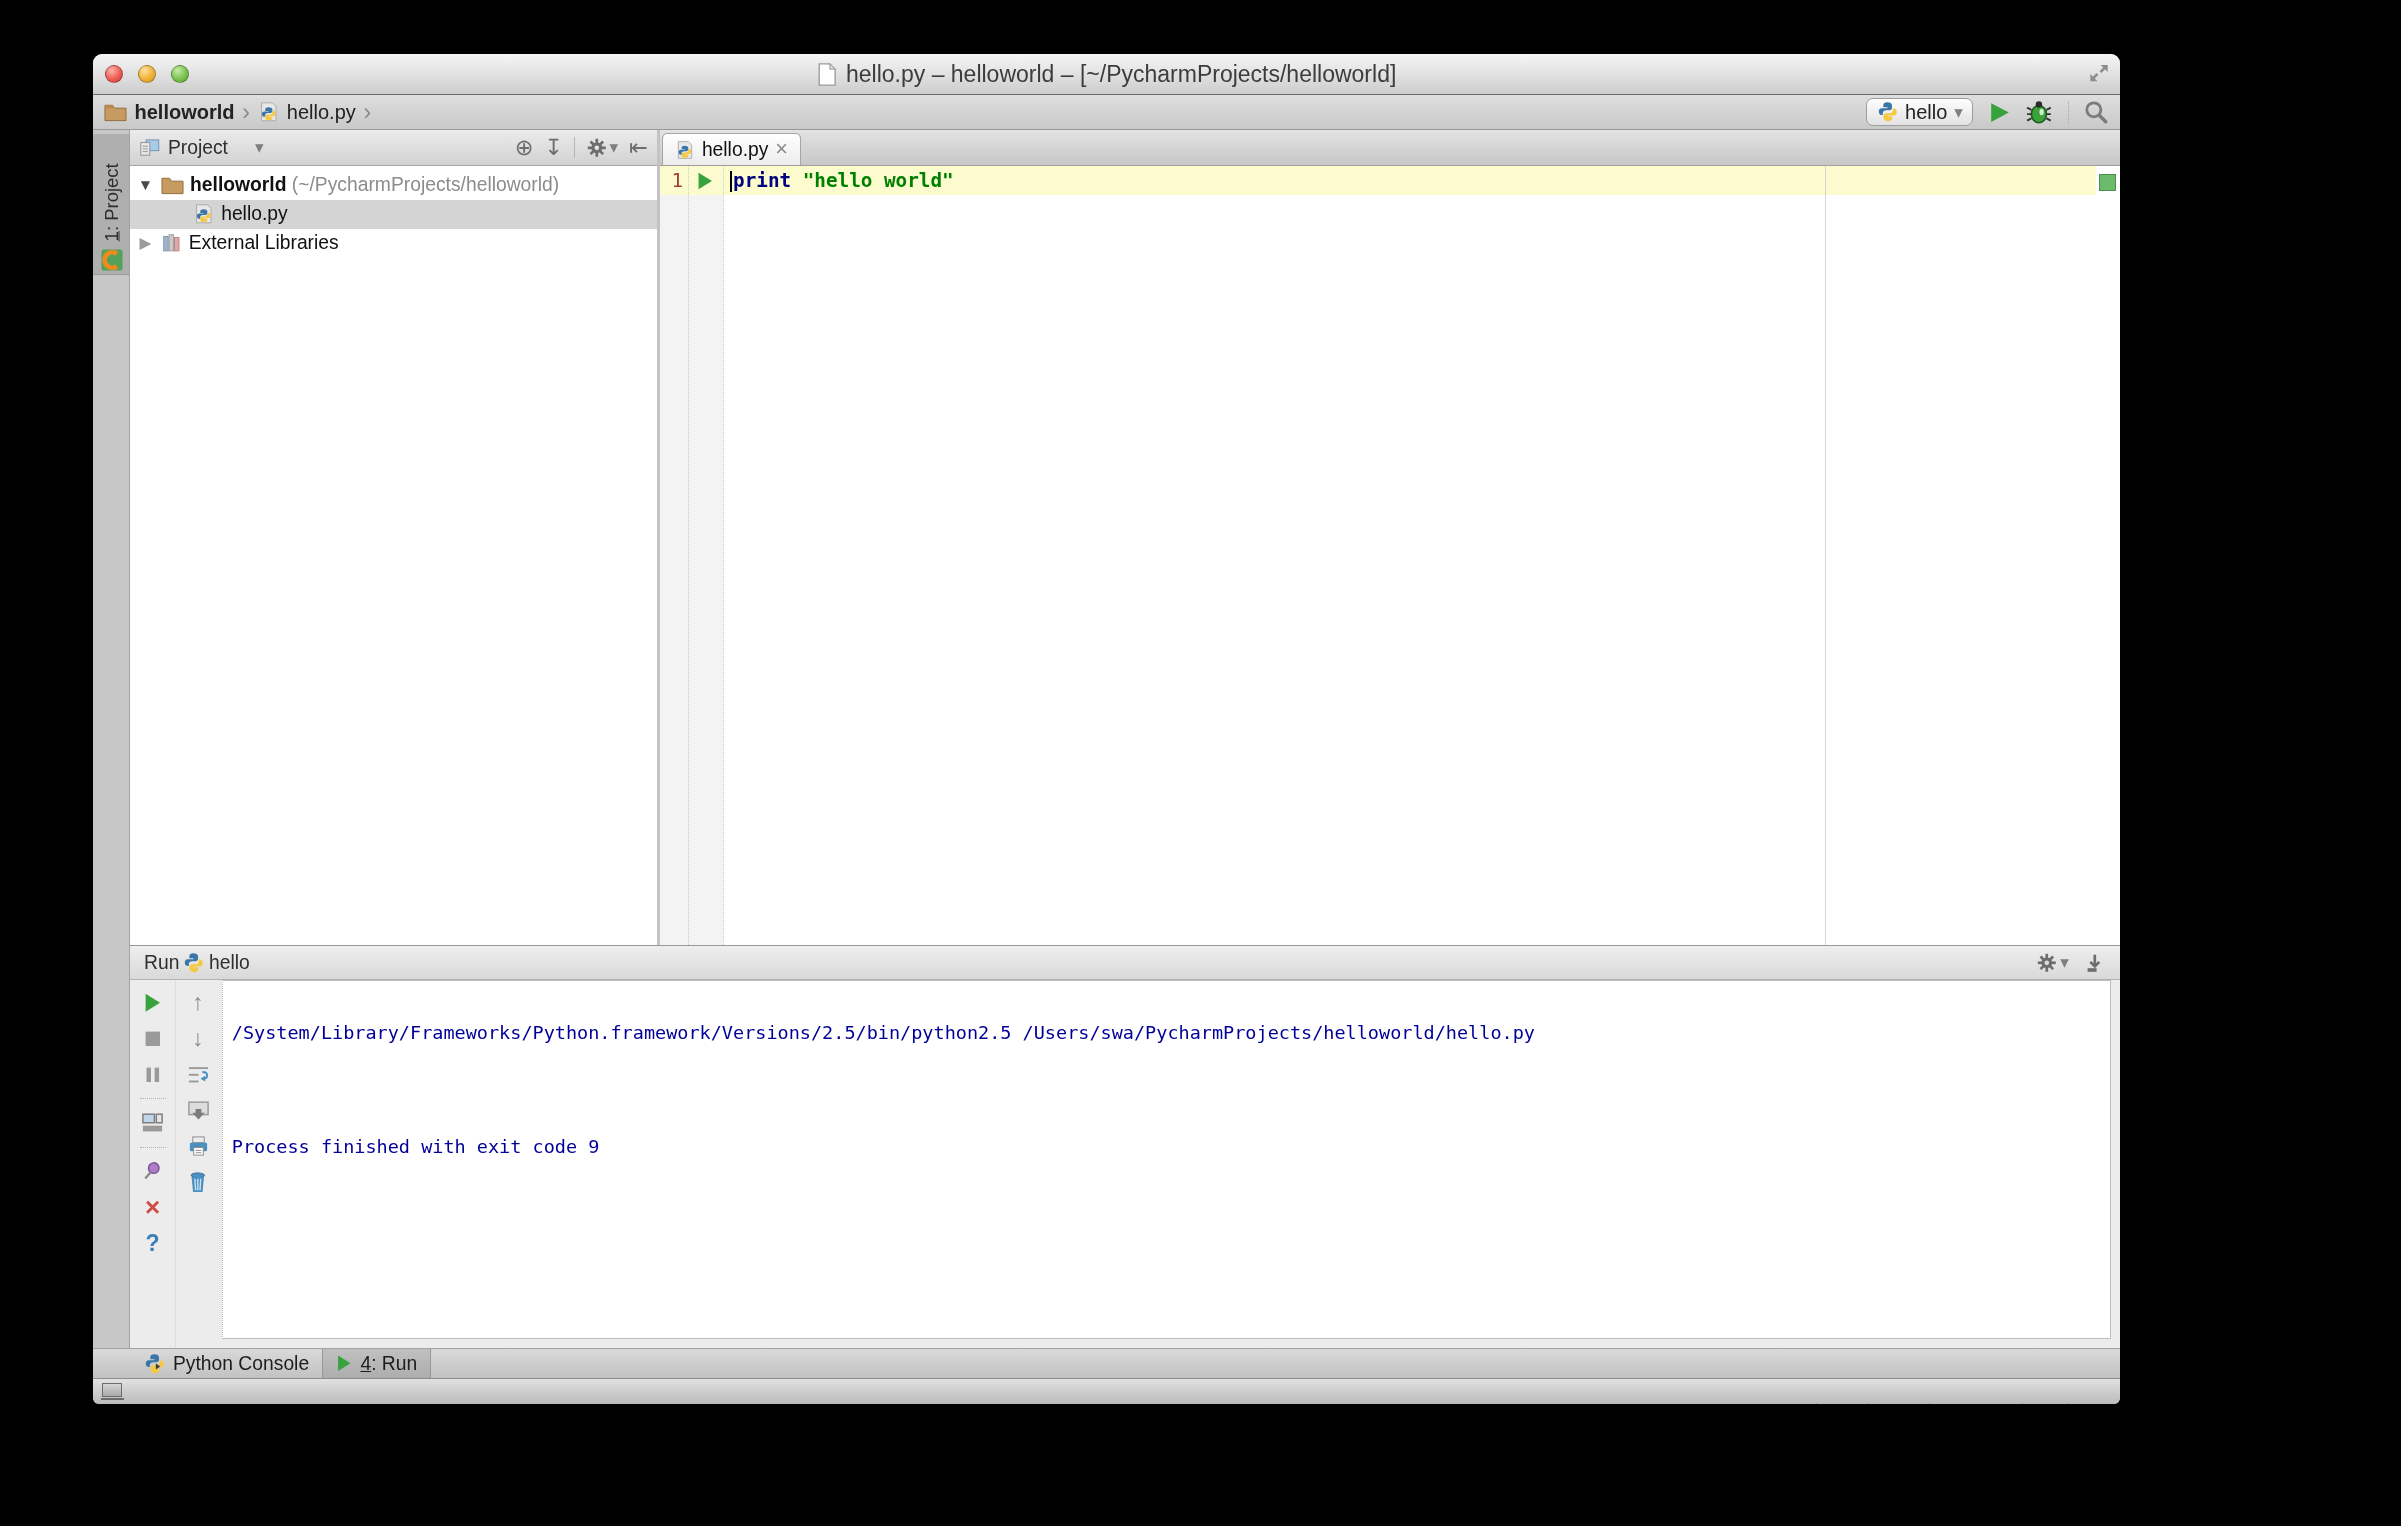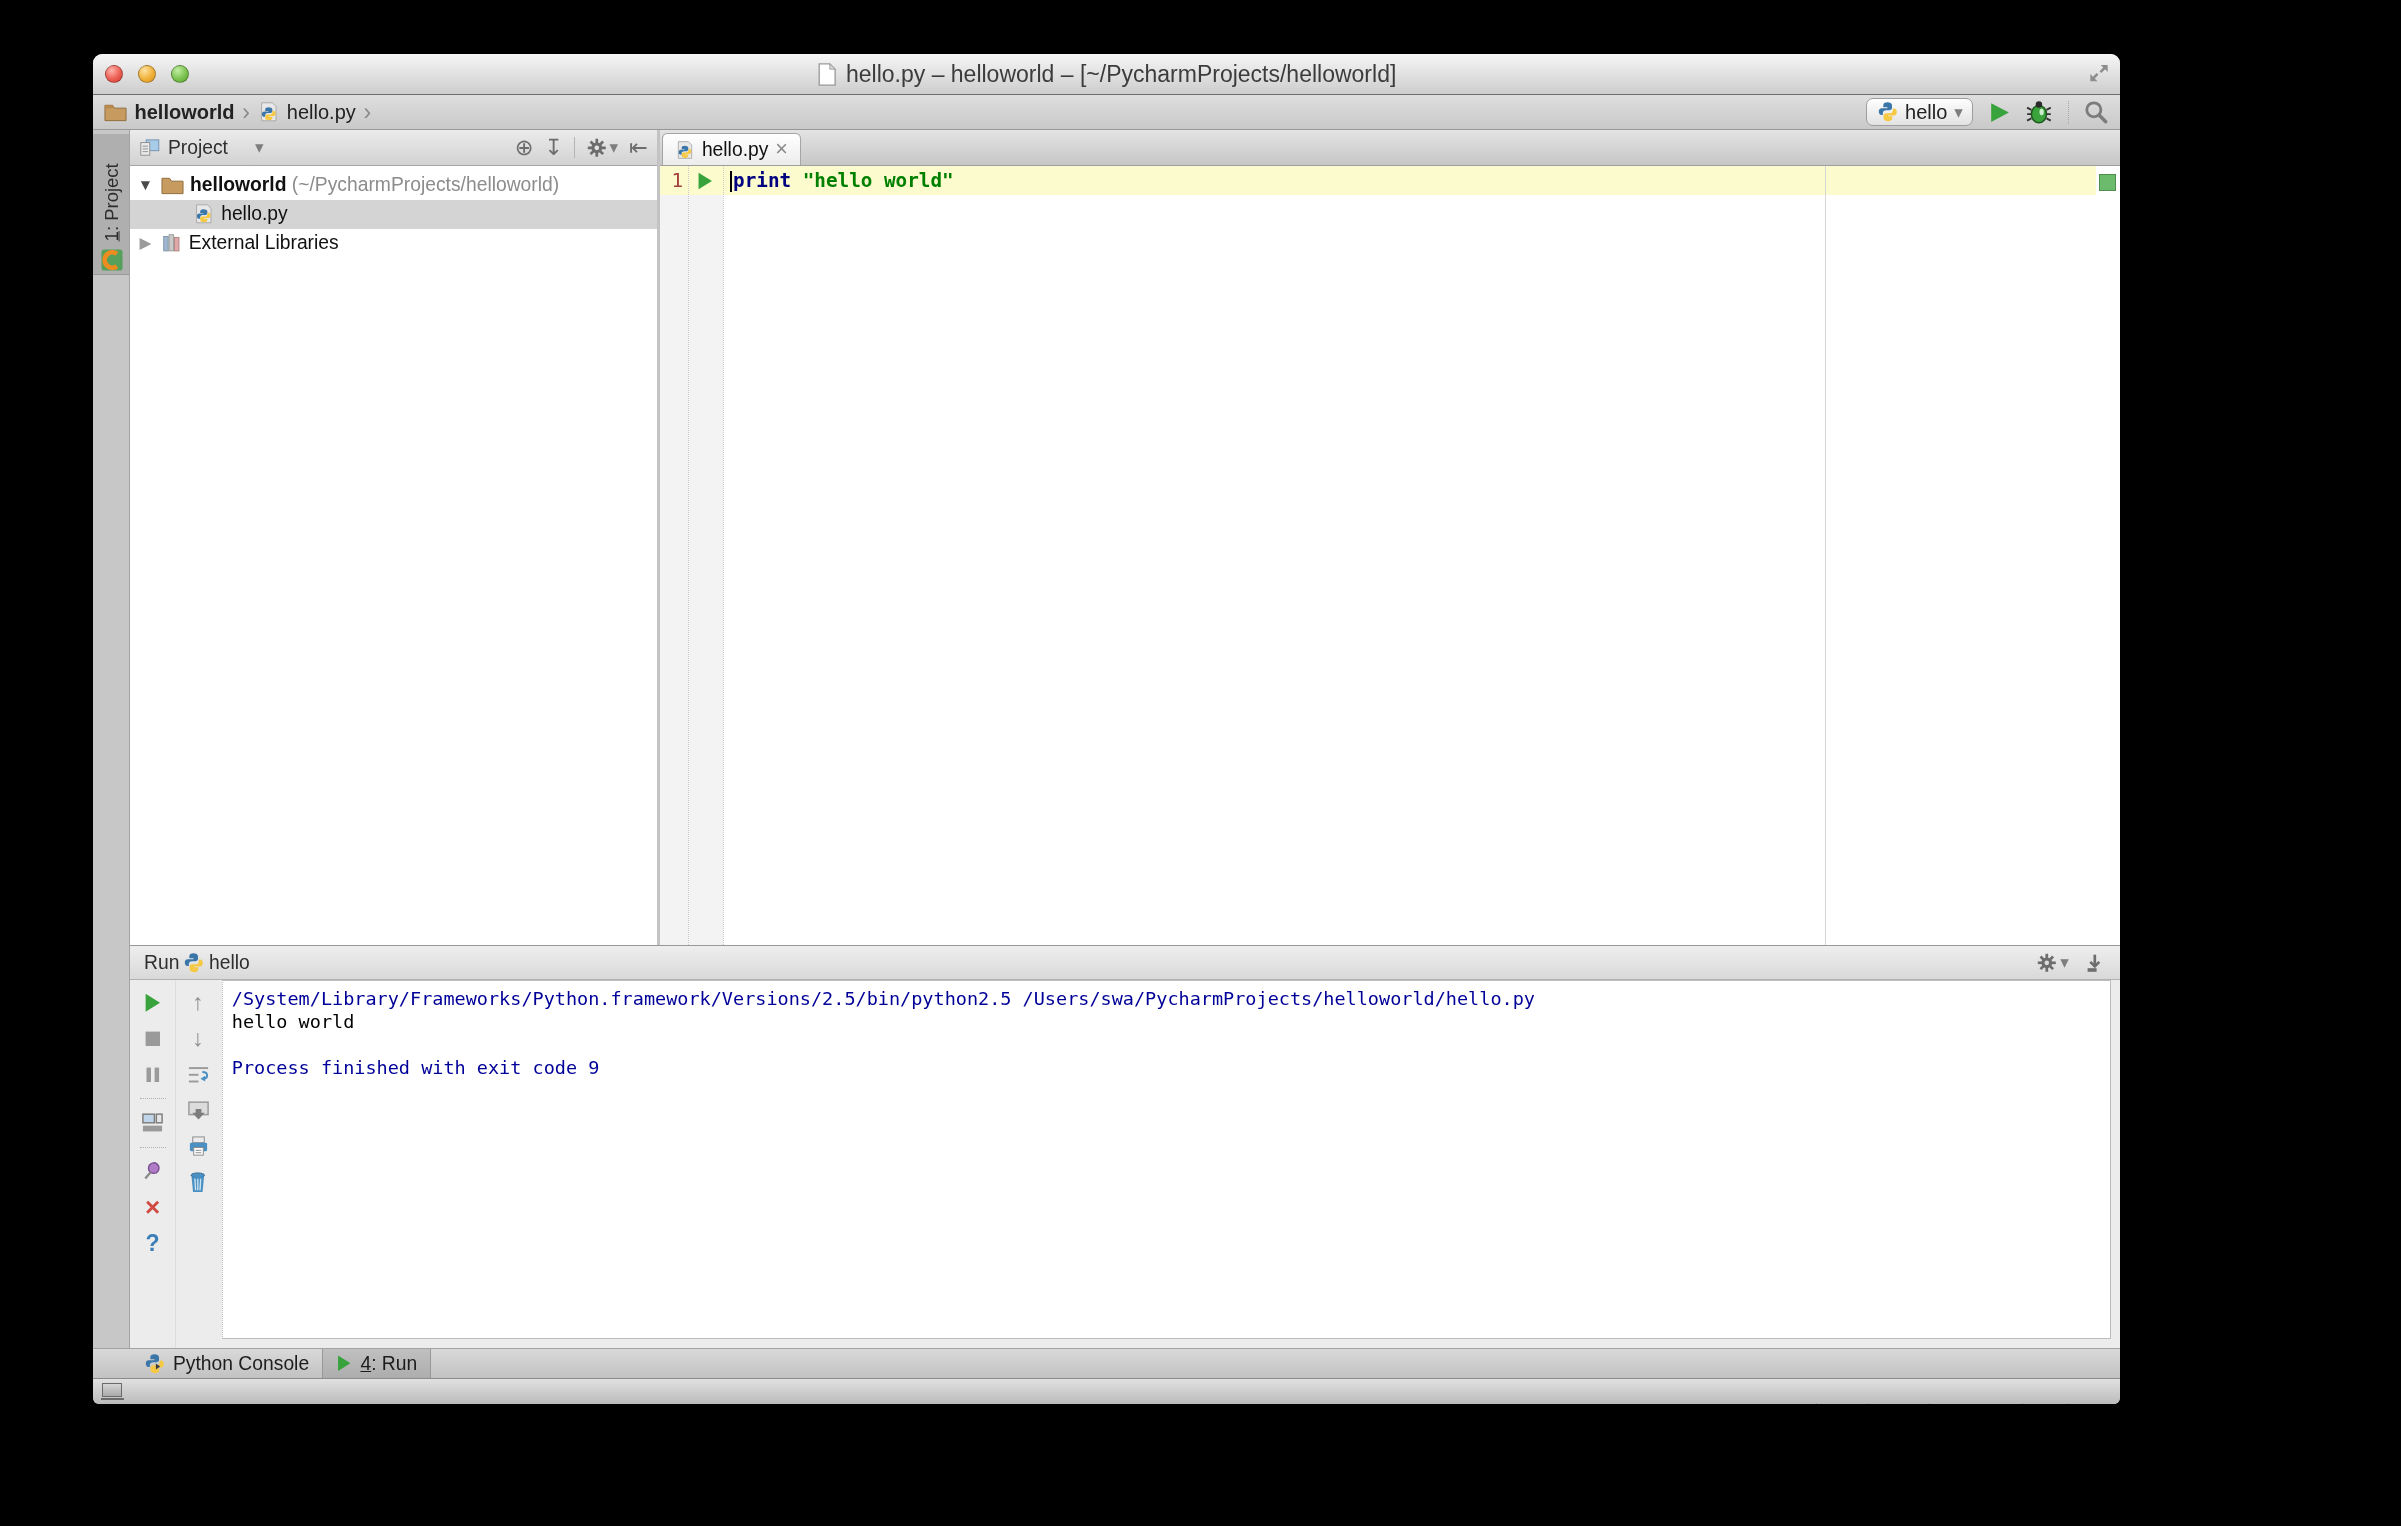--- a/index.html
+++ b/index.html
@@ -99,21 +99,21 @@
     font-size:19.3px; color:#2e2e2e; }
   .rh-icons { margin-left:auto; display:flex; align-items:center; gap:15.5px; }
   .run-body { flex:1; display:flex; min-height:0; }
   .rcol { width:45px; flex:0 0 45px; display:flex; flex-direction:column; align-items:center;
     padding-top:9.3px; gap:10px; }
   .rsep { width:26px; border-top:1.5px dotted #B2B2B2; margin:0.8px 0; }
   .icon-btn { width:26px; height:26px; display:flex; align-items:center; justify-content:center; }
   .console { flex:1; background:#fff; border:0.8px solid #BDBDBD; border-left:1.5px dotted #BFBFBF;
     margin:0 9.3px 9.3px 1.5px; padding:6.2px 9.3px; overflow:hidden;
     font-family:"DejaVu Sans Mono",monospace; font-size:18.5px; line-height:23px; }
-  .cline { min-height:23px; white-space:pre; }
+  .cline { min-height:23px; white-space:pre;margin-top:34px; }
   .c-sys { color:#000099; }
   .c-out { color:#000; }
   .redx { font-size:26px; color:#D14B42; font-weight:bold; line-height:23px; }
   .bluq { font-size:23px; color:#3C7EB8; font-weight:bold; }
   .garrow { font-size:23px; color:#8e8e8e; font-weight:bold; line-height:21.6px; }
 
   
   .bottom-bar { height:30px; flex:0 0 30px; background:linear-gradient(#D9D9D9,#C2C2C2);
     border-top:0.8px solid #a3a3a3; display:flex; align-items:stretch; padding-left:39px;
     font-size:19.3px; color:#1d1d1d; }
@@ -452,21 +452,20 @@
                     <line x1="8" y1="8" x2="8.7" y2="20"></line>
                     <line x1="11" y1="8" x2="11" y2="20"></line>
                     <line x1="14" y1="8" x2="13.3" y2="20"></line>
                   </g>
               </svg>
             </span>
           </div>
 
           <div class="console">
             <div class="cline c-sys">/System/Library/Frameworks/Python.framework/Versions/2.5/bin/python2.5 /Users/swa/PycharmProjects/helloworld/hello.py</div>
-            <div class="cline c-out">hello world</div>
             <div class="cline"></div>
             <div class="cline c-sys">Process finished with exit code 9</div>
           </div>
         </div>
       </div>
     </div>
   </div>
 
   <div class="bottom-bar">
     <div class="bb-item">

